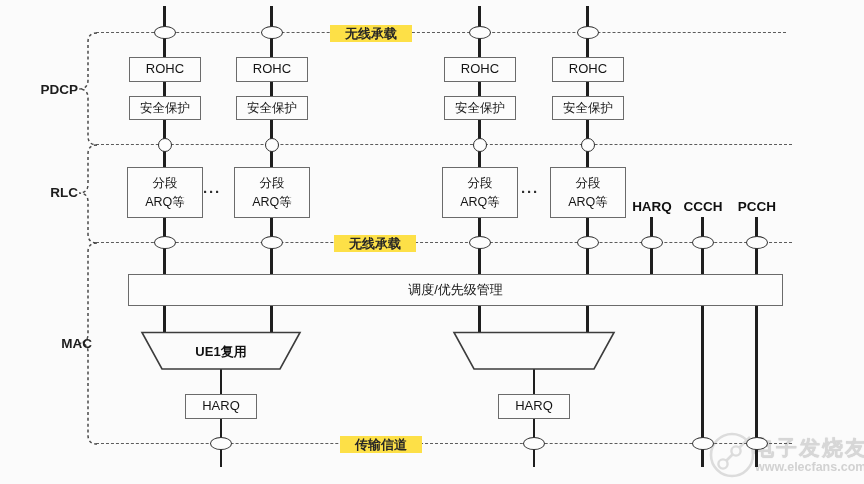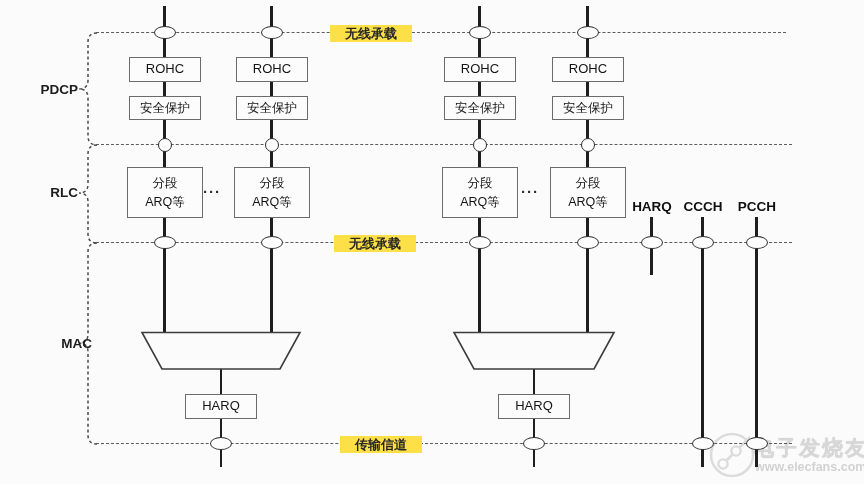--- a/index.html
+++ b/index.html
@@ -112,25 +112,27 @@
     <span>ARQ等</span>
   </div>
 
   <div class="dots" style="left:203px;top:183px;">···</div>
   <div class="dots" style="left:521px;top:183px;">···</div>
 
   <div class="ch-label" style="left:626px;top:199px;">HARQ</div>
   <div class="ch-label" style="left:677px;top:199px;">CCCH</div>
   <div class="ch-label" style="left:731px;top:199px;">PCCH</div>
 
+  <div class="box" style="left:128px;top:274px;width:655px;height:32px;">调度/优先级管理</div>
 
   <svg id="shapes" width="864" height="484">
     <polygon points="142,332.5 300,332.5 280,369 162,369" fill="#fbfbfb" stroke="#3c3c3c" stroke-width="1.6"></polygon>
     <polygon points="454,332.5 614,332.5 594,369 474,369" fill="#fbfbfb" stroke="#3c3c3c" stroke-width="1.6"></polygon>
   </svg>
+  <div class="mux-label" style="left:166px;top:343px;">UE1复用</div>
 
   <div class="box" style="left:185px;top:394px;width:72px;height:25px;">HARQ</div>
   <div class="box" style="left:498px;top:394px;width:72px;height:25px;">HARQ</div>
 
   <div class="sap" style="left:154px;top:26px;"></div>
   <div class="sap" style="left:261px;top:26px;"></div>
   <div class="sap" style="left:469px;top:26px;"></div>
   <div class="sap" style="left:577px;top:26px;"></div>
 
   <div class="sap circle" style="left:158px;top:138px;"></div>

